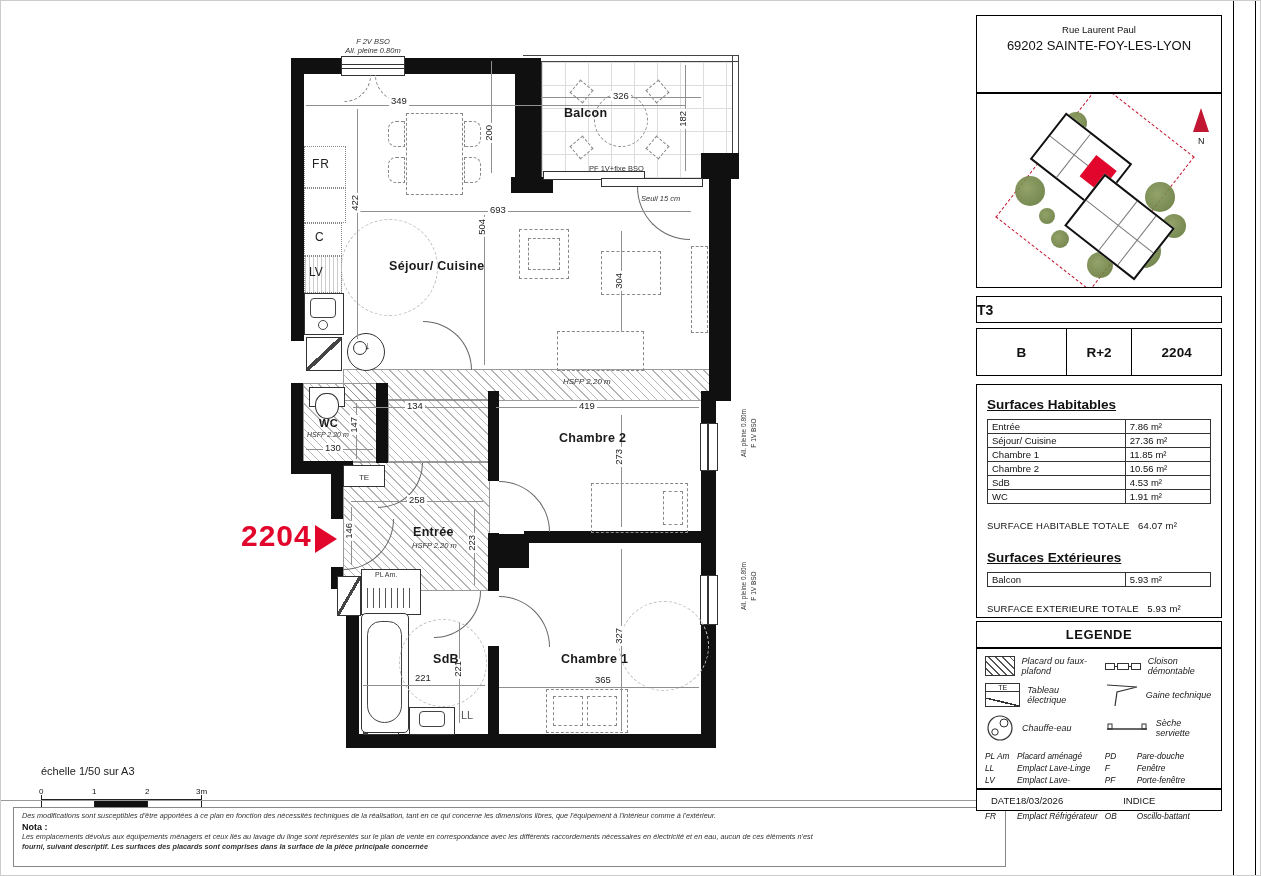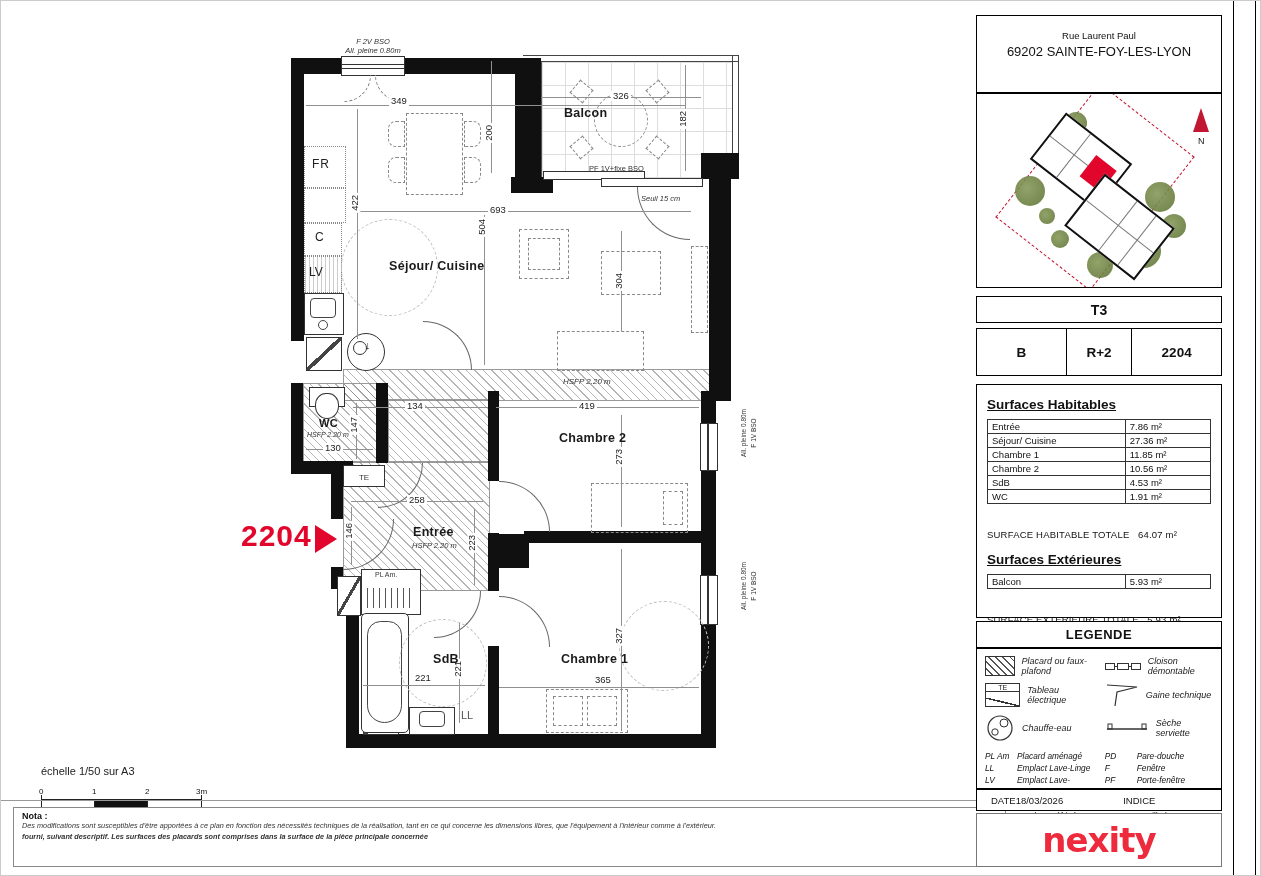--- a/index.html
+++ b/index.html
@@ -24,21 +24,21 @@
   .gaine{position:absolute;border:1px solid #333;background:#fff;}
   .gaine:before{content:"";position:absolute;inset:0;background:linear-gradient(to bottom right,transparent 46%,#444 46% 54%,transparent 54%);}
   .rot{position:absolute;transform:rotate(-90deg);transform-origin:left top;font-size:6.5px;color:#333;text-align:center;line-height:1.5;white-space:nowrap;}
   
   .box{position:absolute;left:975px;width:246px;border:1.5px solid #000;background:#fff;box-sizing:border-box;}
   .srow{display:flex;border:1px solid #333;border-top:none;font-size:9.5px;}
   .srow:first-child{border-top:1px solid #333;}
   .srow .lab{flex:0 0 58%;padding:1px 4px;border-right:1px solid #333;}
   .srow .val{flex:1;padding:1px 4px;}
   .sec-title{font-weight:bold;font-size:13.5px;text-decoration:underline;margin:0 0 7px 0;}
-  .total{font-size:9.5px;margin-top:25px;letter-spacing:.2px;}
+  .total{font-size:9.5px;margin-top:16px;letter-spacing:.2px;}
   .leg-item{display:flex;align-items:center;gap:7px;font-size:9px;font-style:italic;color:#222;}
   .abbr-line{display:flex;font-size:8.3px;font-style:italic;line-height:1.45;}
   .abbr-line .a{flex:0 0 32px;}
   .tree{position:absolute;border-radius:50%;background:radial-gradient(circle at 40% 40%,#87995a,#5c7232);opacity:.9;}
   .chair{position:absolute;border:1px dashed #888;background:#fff;}
 </style>
 </head>
 <body>
 
 <div class="sheet">
@@ -235,27 +235,28 @@
     <div class="abs" style="left:0;top:34px;width:53px;height:9px;border:1px solid #222;background:#fff;"></div>
     <div class="abs" style="left:53px;top:34px;width:53px;height:9px;border:1px solid #222;background:#111;"></div>
     <div class="abs" style="left:106px;top:34px;width:53px;height:9px;border:1px solid #222;background:#fff;"></div>
     <div class="abs" style="left:0;top:30px;width:1px;height:18px;background:#222;"></div>
     <div class="abs" style="left:160px;top:30px;width:1px;height:18px;background:#222;"></div>
   </div>
 
   <div class="abs" style="left:0;top:799px;width:1012px;height:1px;background:#999;"></div>
 
   <div class="abs" style="left:12px;top:806px;width:993px;height:60px;border:1px solid #888;background:#fff;padding:3px 8px;box-sizing:border-box;">
+    <div style="font-size:7.3px;font-style:italic;color:#333;line-height:1.45;">Des modifications sont susceptibles d'être apportées à ce plan en fonction des nécessités techniques de la réalisation, tant en ce qui concerne les dimensions libres, que l'équipement à l'intérieur comme à l'extérieur.</div>
     <div style="font-size:9px;font-weight:bold;">Nota :</div>
-    <div style="font-size:7.3px;font-style:italic;color:#333;line-height:1.45;">Des modifications sont susceptibles d'être apportées à ce plan en fonction des nécessités techniques de la réalisation, tant en ce qui concerne les dimensions libres, que l'équipement à l'intérieur comme à l'extérieur.</div>
+    <div style="font-size:7.3px;font-style:italic;color:#333;line-height:1.45;">Les emplacements dévolus aux équipements ménagers et ceux liés au lavage du linge sont représentés sur le plan de vente en correspondance avec les différents raccordements nécessaires en électricité et en eau, aucun de ces éléments n'est</div>
     <div style="font-size:7.3px;font-style:italic;color:#333;line-height:1.45;font-weight:bold;">fourni, suivant descriptif. Les surfaces des placards sont comprises dans la surface de la pièce principale concernée</div>
   </div>
 
   <div class="box" style="top:14px;height:78px;text-align:center;padding-top:8px;">
-    <div style="font-size:9.5px;margin-top:6px;">Rue Laurent Paul</div>
+    <div style="font-size:9.5px;">Rue Laurent Paul</div>
     <div style="font-size:13px;margin-top:3px;">69202 SAINTE-FOY-LES-LYON</div>
   </div>
 
   <div class="box" style="top:92px;height:195px;overflow:hidden;">
     <div class="abs" style="left:216px;top:14px;width:0;height:0;border-left:8px solid transparent;border-right:8px solid transparent;border-bottom:24px solid #c21733;"></div>
     <span class="abs" style="left:221px;top:42px;font-size:9px;">N</span>
     <div class="abs" style="left:58px;top:8px;width:118px;height:168px;border:1.5px dashed #c21733;transform:rotate(38deg);"></div>
     <div class="tree" style="left:88px;top:18px;width:22px;height:22px;"></div>
     <div class="tree" style="left:38px;top:82px;width:30px;height:30px;"></div>
     <div class="tree" style="left:62px;top:114px;width:16px;height:16px;"></div>
@@ -269,21 +270,21 @@
       <div class="abs" style="left:30px;top:0;width:1px;height:100%;background:#777;"></div>
       <div class="abs" style="right:6px;top:13px;width:26px;height:27px;background:#e2062c;"></div>
     </div>
     <div class="abs" style="left:98px;top:100px;width:85px;height:62px;background:#fff;border:2px solid #111;transform:rotate(38deg);">
       <div class="abs" style="left:0;top:30px;width:100%;height:1px;background:#777;"></div>
       <div class="abs" style="left:40px;top:0;width:1px;height:100%;background:#777;"></div>
       <div class="abs" style="left:64px;top:0;width:1px;height:100%;background:#777;"></div>
     </div>
   </div>
 
-  <div class="box" style="top:295px;height:27px;display:flex;align-items:center;justify-content:center;">
+  <div class="box" style="top:295px;height:27px;display:flex;align-items:center;">
     <span style="font-weight:bold;font-size:14px;">T3</span>
   </div>
 
   <div class="box" style="top:327px;height:48px;display:flex;flex-direction:column;">
     <div style="display:flex;flex:1;">
       <div style="flex:1.1;display:flex;align-items:center;justify-content:center;font-size:13.5px;font-weight:bold;border-right:1px solid #000;">B</div>
       <div style="flex:.8;display:flex;align-items:center;justify-content:center;font-size:13.5px;font-weight:bold;border-right:1px solid #000;">R+2</div>
       <div style="flex:1.1;display:flex;align-items:center;justify-content:center;font-size:13.5px;font-weight:bold;">2204</div>
     </div>
   </div>
@@ -313,21 +314,21 @@
         </div>
       <div class="srow">
           <span class="lab">WC</span>
           <span class="val">1.91 m²</span>
         </div>
     </div>
     <div class="total">
       <span>SURFACE HABITABLE TOTALE</span>&nbsp;&nbsp;
       <span>64.07 m²</span>
     </div>
-    <div class="sec-title" style="margin-top:12px;">Surfaces Extérieures</div>
+    <div class="sec-title" style="margin-top:19px;">Surfaces Extérieures</div>
     <div>
       <div class="srow">
           <span class="lab">Balcon</span>
           <span class="val">5.93 m²</span>
         </div>
     </div>
     <div class="total">
       <span>SURFACE EXTERIEURE TOTALE</span>&nbsp;&nbsp;
       <span>5.93 m²</span>
     </div>
@@ -437,20 +438,17 @@
     </div>
   </div>
 
   <div class="box" style="top:788px;height:22px;display:flex;align-items:center;font-size:9.5px;">
     <span style="margin-left:14px;">DATE</span>
     <span style="">18/03/2026</span>
     <span style="margin-left:60px;">INDICE</span>
     <span style="margin-left:10px;"></span>
   </div>
 
-  <div class="box" style="top:812px;height:54px;display:flex;align-items:center;justify-content:center;border-color:#777;">
-    <span style="font-size:34px;font-weight:bold;color:#ee2b3c;letter-spacing:-1px;font-family:'DejaVu Sans',sans-serif;">nexity</span>
-  </div>
 
   <div class="abs" style="left:1232px;top:0;width:1px;height:876px;background:#000;"></div>
   <div class="abs" style="left:1254px;top:0;width:1px;height:876px;background:#000;"></div>
 
 </div>
 
 </body></html>

